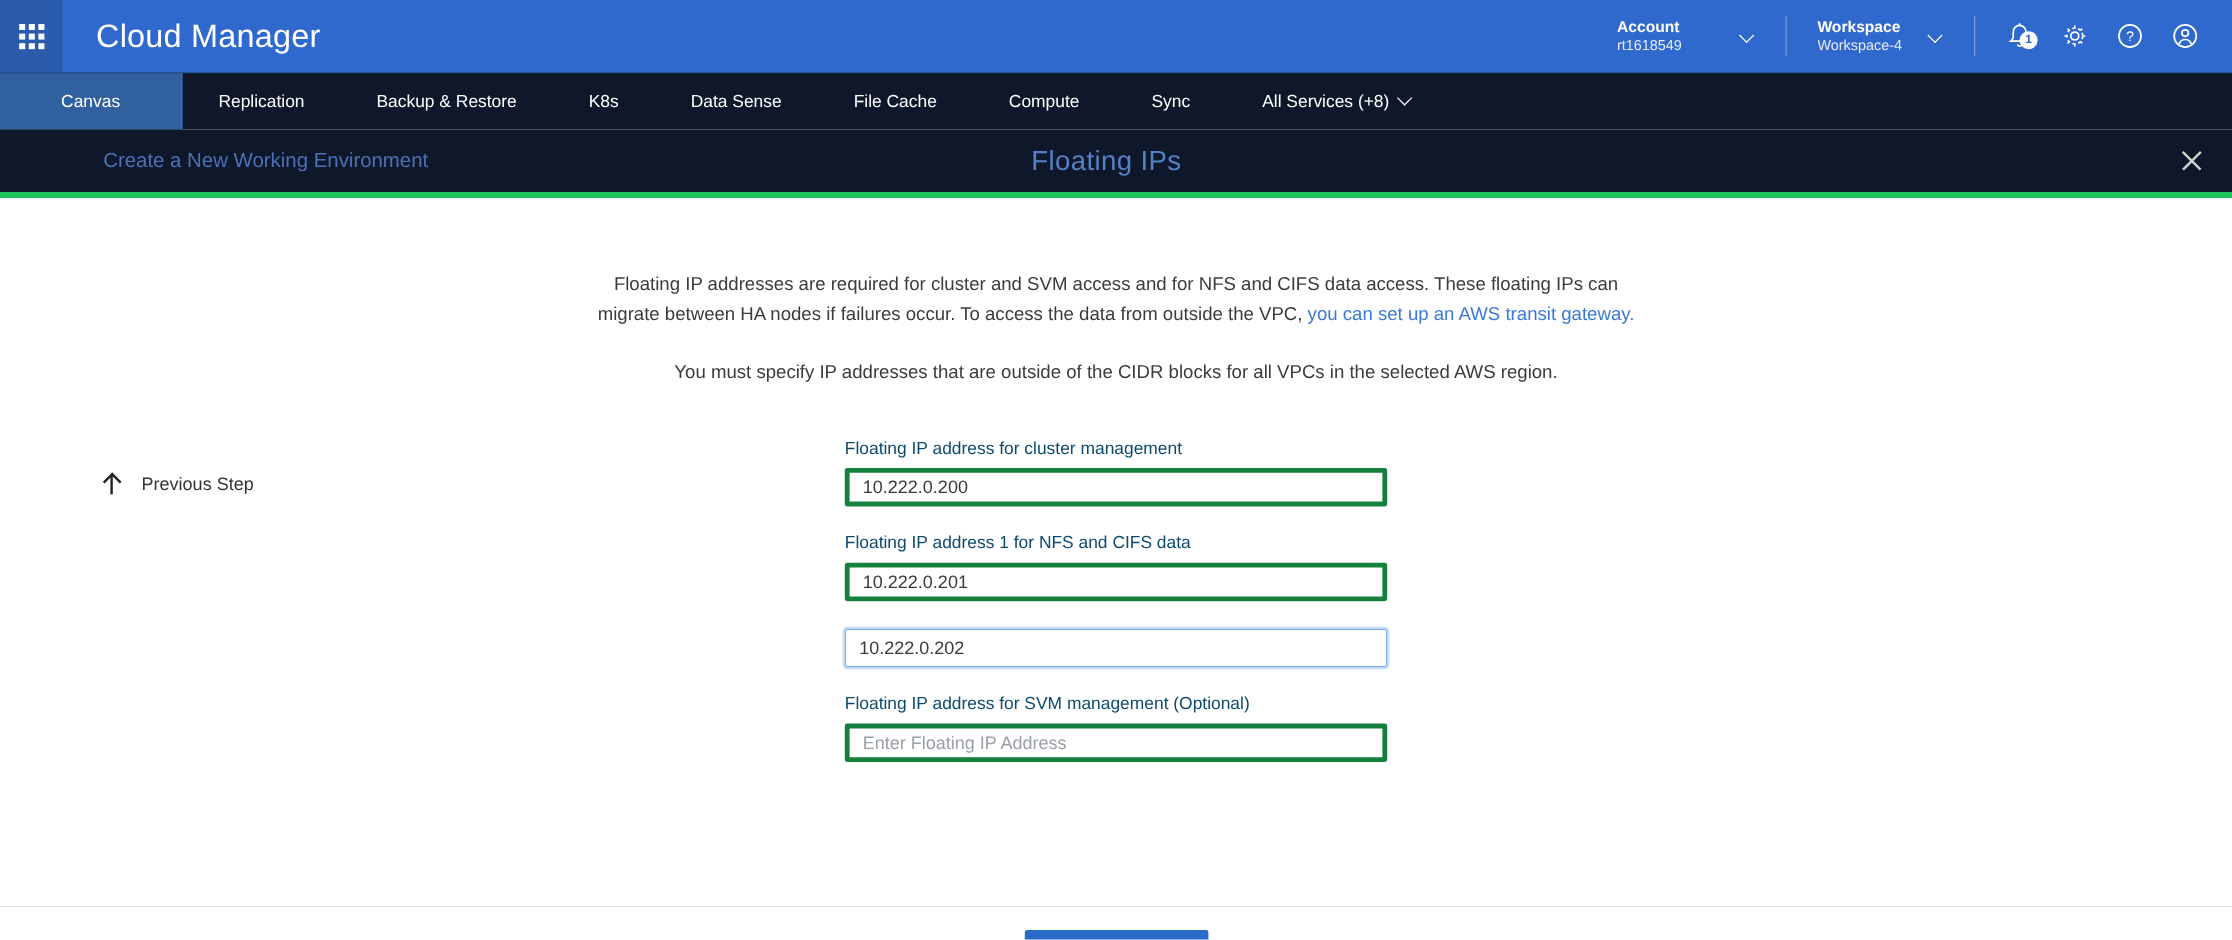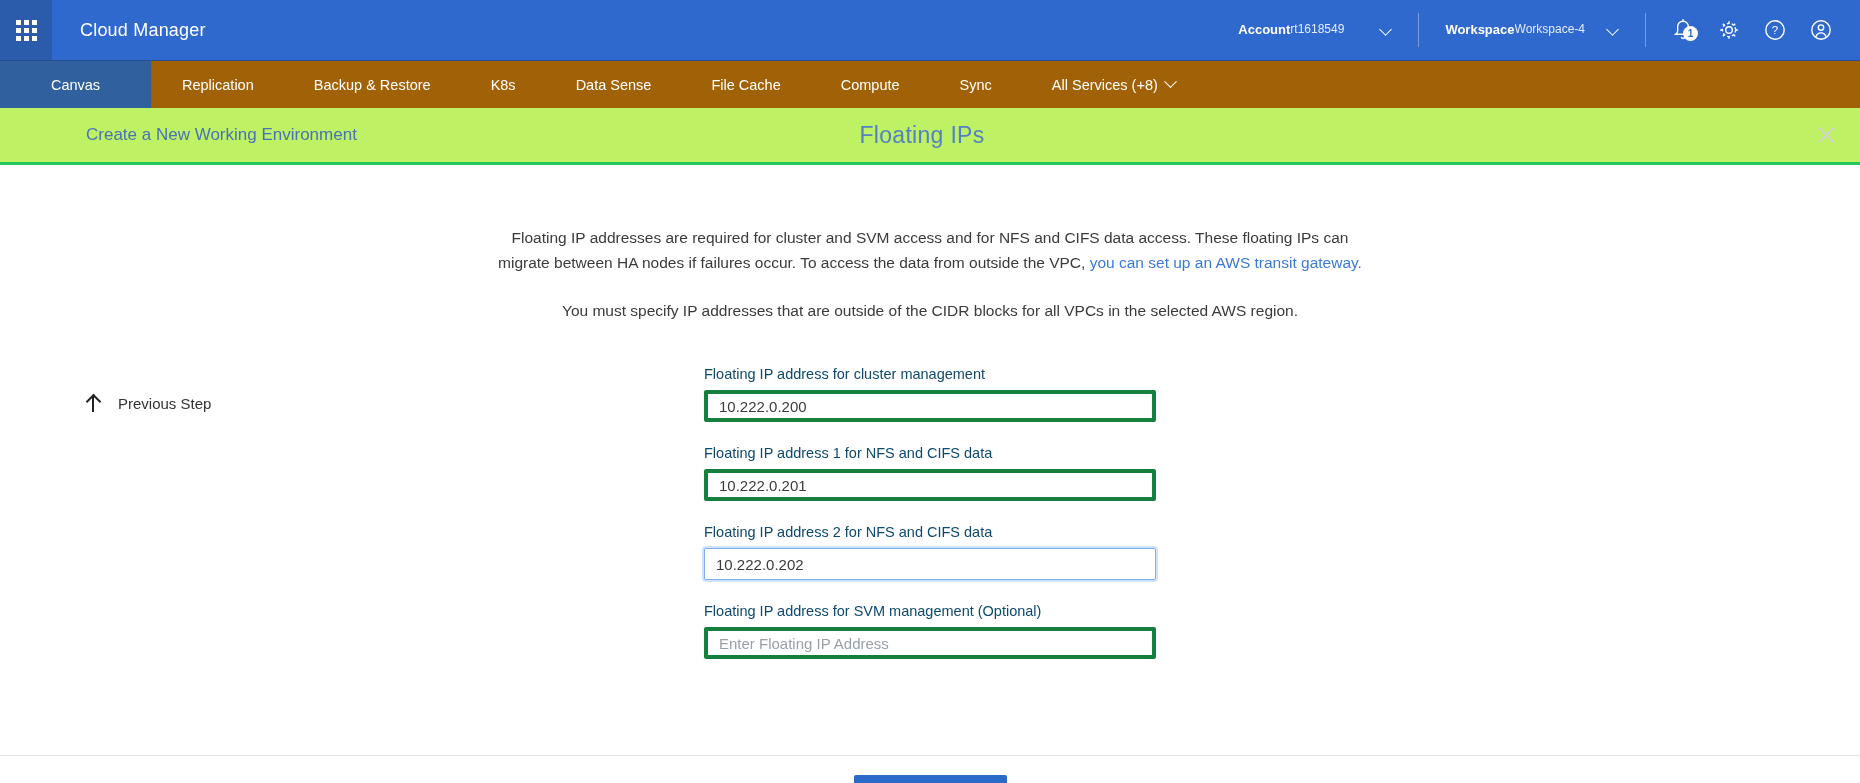--- a/index.html
+++ b/index.html
@@ -33,35 +33,36 @@
   .app-grid {
     display: grid;
     grid-template-columns: repeat(3, 5px);
     grid-template-rows: repeat(3, 5px);
     gap: 3px;
   }
   .app-grid i { display: block; width: 5px; height: 5px; background: #ffffff; }
 
   .brand {
     color: #ffffff;
-    font-size: 18px;
+    font-size: 27px;
     letter-spacing: .2px;
     margin-left: 28px;
     white-space: nowrap;
   }
 
   .topbar-right {
     margin-left: auto;
     display: flex;
     align-items: center;
     height: 60px;
     padding-right: 16px;
   }
   .ctx-item {
     display: flex;
+    flex-direction: column;
     justify-content: center;
     padding: 0 0 0 26px;
     min-width: 92px;
     cursor: pointer;
   }
   .ctx-title {
     color: #ffffff;
     font-size: 13px;
     font-weight: bold;
     line-height: 16px;
@@ -114,21 +115,21 @@
     color: #3069ce;
     font-size: 10px;
     font-weight: bold;
     display: flex; align-items: center; justify-content: center;
     line-height: 1;
   }
 
   
   .navbar {
     height: 48px;
-    background: #a16207;
+    background: #0f172a;
     display: flex;
     align-items: stretch;
     border-top: 1px solid #244f93;
   }
   .nav-item {
     display: flex;
     align-items: center;
     justify-content: center;
     color: #ffffff;
     font-size: 14.5px;
@@ -147,22 +148,22 @@
     width: 9px; height: 9px;
     border-right: 1.6px solid #fff;
     border-bottom: 1.6px solid #fff;
     transform: rotate(45deg) translate(-2px,-2px);
   }
 
   
   .wizard-head {
     position: relative;
     height: 57px;
-    background: #bef264;
-    border-bottom: 3px solid #22c55e;
+    background: #0f172a;
+    border-bottom: 5px solid #22c55e;
     display: flex;
     align-items: center;
   }
   .breadcrumb-link {
     position: absolute;
     left: 86px;
     color: #4a72b5;
     font-size: 17px;
     cursor: pointer;
     white-space: nowrap;
@@ -439,21 +440,20 @@
       <label class="field-label">Floating IP address for cluster management</label>
       <input class="field-input" type="text" value="10.222.0.200" style="">
     </div>
 
     <div class="field">
       <label class="field-label">Floating IP address 1 for NFS and CIFS data</label>
       <input class="field-input" type="text" value="10.222.0.201" style="">
     </div>
 
     <div class="field">
-      <label class="field-label">Floating IP address 2 for NFS and CIFS data</label>
       <input class="field-input focused" type="text" value="10.222.0.202" style="">
     </div>
 
     <div class="field">
       <label class="field-label">Floating IP address for SVM management (Optional)</label>
       <input class="field-input" type="text" placeholder="Enter Floating IP Address" style="">
     </div>
 
   </div>
 

